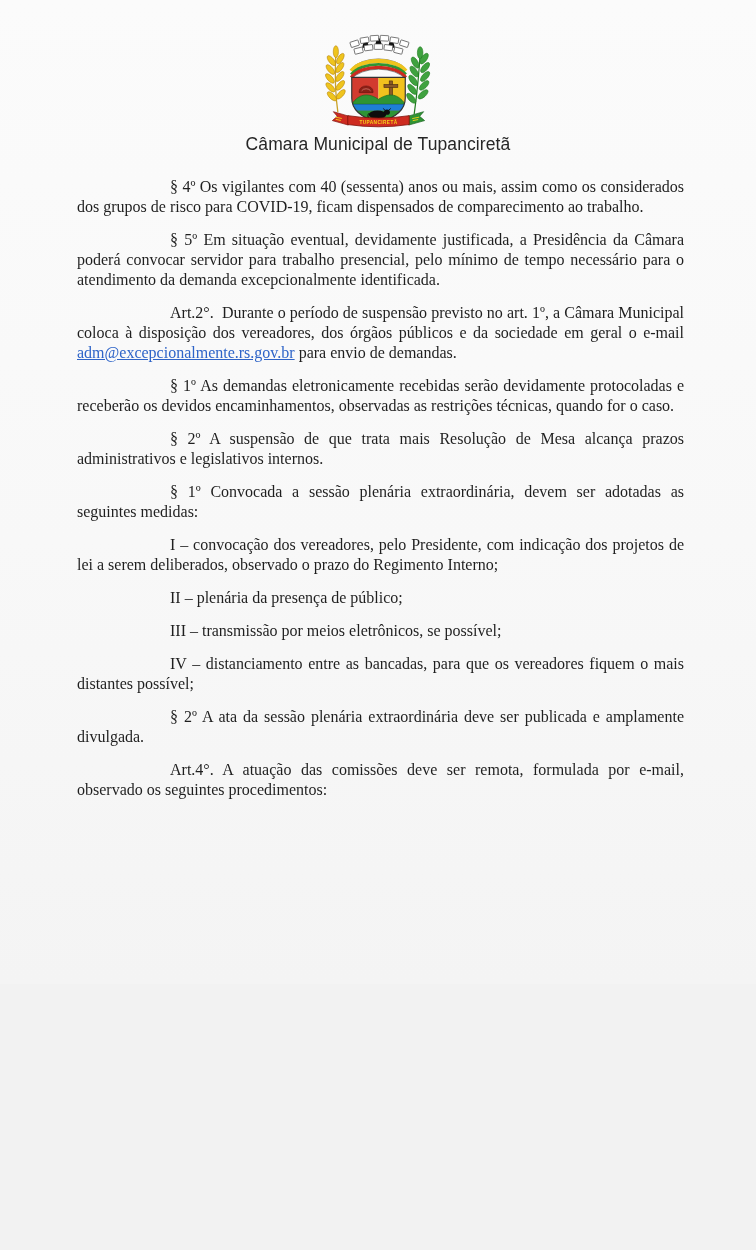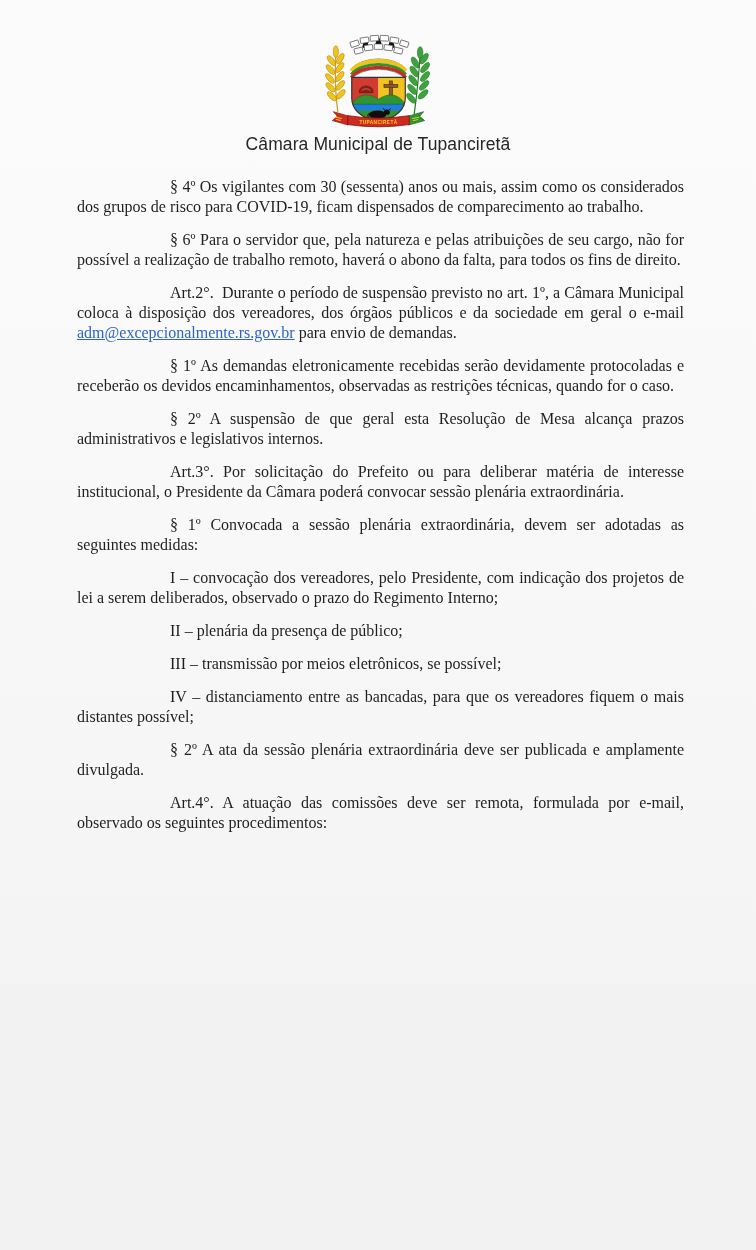--- a/index.html
+++ b/index.html
@@ -161,26 +161,25 @@
         <path d="M99 104.5 L106 103 M99.5 106.6 L105 105.4" stroke="#F7D117" stroke-width="0.9" fill="none"></path>
         <path d="M34 101.5 Q65 106.5 96 101.5 L96 110.5 Q65 115 34 110.5 Z" fill="#CE2B20" stroke="#7D0F08" stroke-width="0.8"></path>
         <text x="65" y="110.2" text-anchor="middle" font-family="Liberation Sans, sans-serif" font-size="4.8" font-weight="bold" fill="#F7D117" letter-spacing="0.4">TUPANCIRETÃ</text>
       </g>
     </svg>
 
     <div class="org-title">Câmara Municipal de Tupanciretã</div>
   </header>
 
   <main class="doc-body">
-      <p class="para"><span>§ 4º Os vigilantes com 30 (sessenta) anos ou mais, assim como os considerados dos grupos de risco para COVID-19, ficam dispensados de comparecimento ao trabalho.</span></p>
-      <p class="para"><span>§ 6º Para o servidor que, pela natureza e pelas atribuições de seu cargo, não for possível a realização de trabalho remoto, haverá o abono da falta, para todos os fins de direito.</span></p>
+      <p class="para"><span>§ 4º Os vigilantes com 40 (sessenta) anos ou mais, assim como os considerados dos grupos de risco para COVID-19, ficam dispensados de comparecimento ao trabalho.</span></p>
+      <p class="para"><span>§ 5º Em situação eventual, devidamente justificada, a Presidência da Câmara poderá convocar servidor para trabalho presencial, pelo mínimo de tempo necessário para o atendimento da demanda excepcionalmente identificada.</span></p>
       <p class="para"><span>Art.2°.&nbsp; Durante o período de suspensão previsto no art. 1º, a Câmara Municipal coloca à disposição dos vereadores, dos órgãos públicos e da sociedade em geral o e-mail </span><a class="email-link" href="#">adm@excepcionalmente.rs.gov.br</a><span> para envio de demandas.</span></p>
       <p class="para"><span>§ 1º As demandas eletronicamente recebidas serão devidamente protocoladas e receberão os devidos encaminhamentos, observadas as restrições técnicas, quando for o caso.</span></p>
-      <p class="para"><span>§ 2º A suspensão de que geral esta Resolução de Mesa alcança prazos administrativos e legislativos internos.</span></p>
-      <p class="para"><span>Art.3°. Por solicitação do Prefeito ou para deliberar matéria de interesse institucional, o Presidente da Câmara poderá convocar sessão plenária extraordinária.</span></p>
+      <p class="para"><span>§ 2º A suspensão de que trata mais Resolução de Mesa alcança prazos administrativos e legislativos internos.</span></p>
       <p class="para"><span>§ 1º Convocada a sessão plenária extraordinária, devem ser adotadas as seguintes medidas:</span></p>
       <p class="para"><span>I – convocação dos vereadores, pelo Presidente, com indicação dos projetos de lei a serem deliberados, observado o prazo do Regimento Interno;</span></p>
       <p class="para"><span>II – plenária da presença de público;</span></p>
       <p class="para"><span>III – transmissão por meios eletrônicos, se possível;</span></p>
       <p class="para"><span>IV – distanciamento entre as bancadas, para que os vereadores fiquem o mais distantes possível;</span></p>
       <p class="para"><span>§ 2º A ata da sessão plenária extraordinária deve ser publicada e amplamente divulgada.</span></p>
       <p class="para"><span>Art.4°. A atuação das comissões deve ser remota, formulada por e-mail, observado os seguintes procedimentos:</span></p>
     </main>
 
   <svg class="signature-svg" width="80" height="66" viewBox="0 0 80 66" xmlns="http://www.w3.org/2000/svg">

